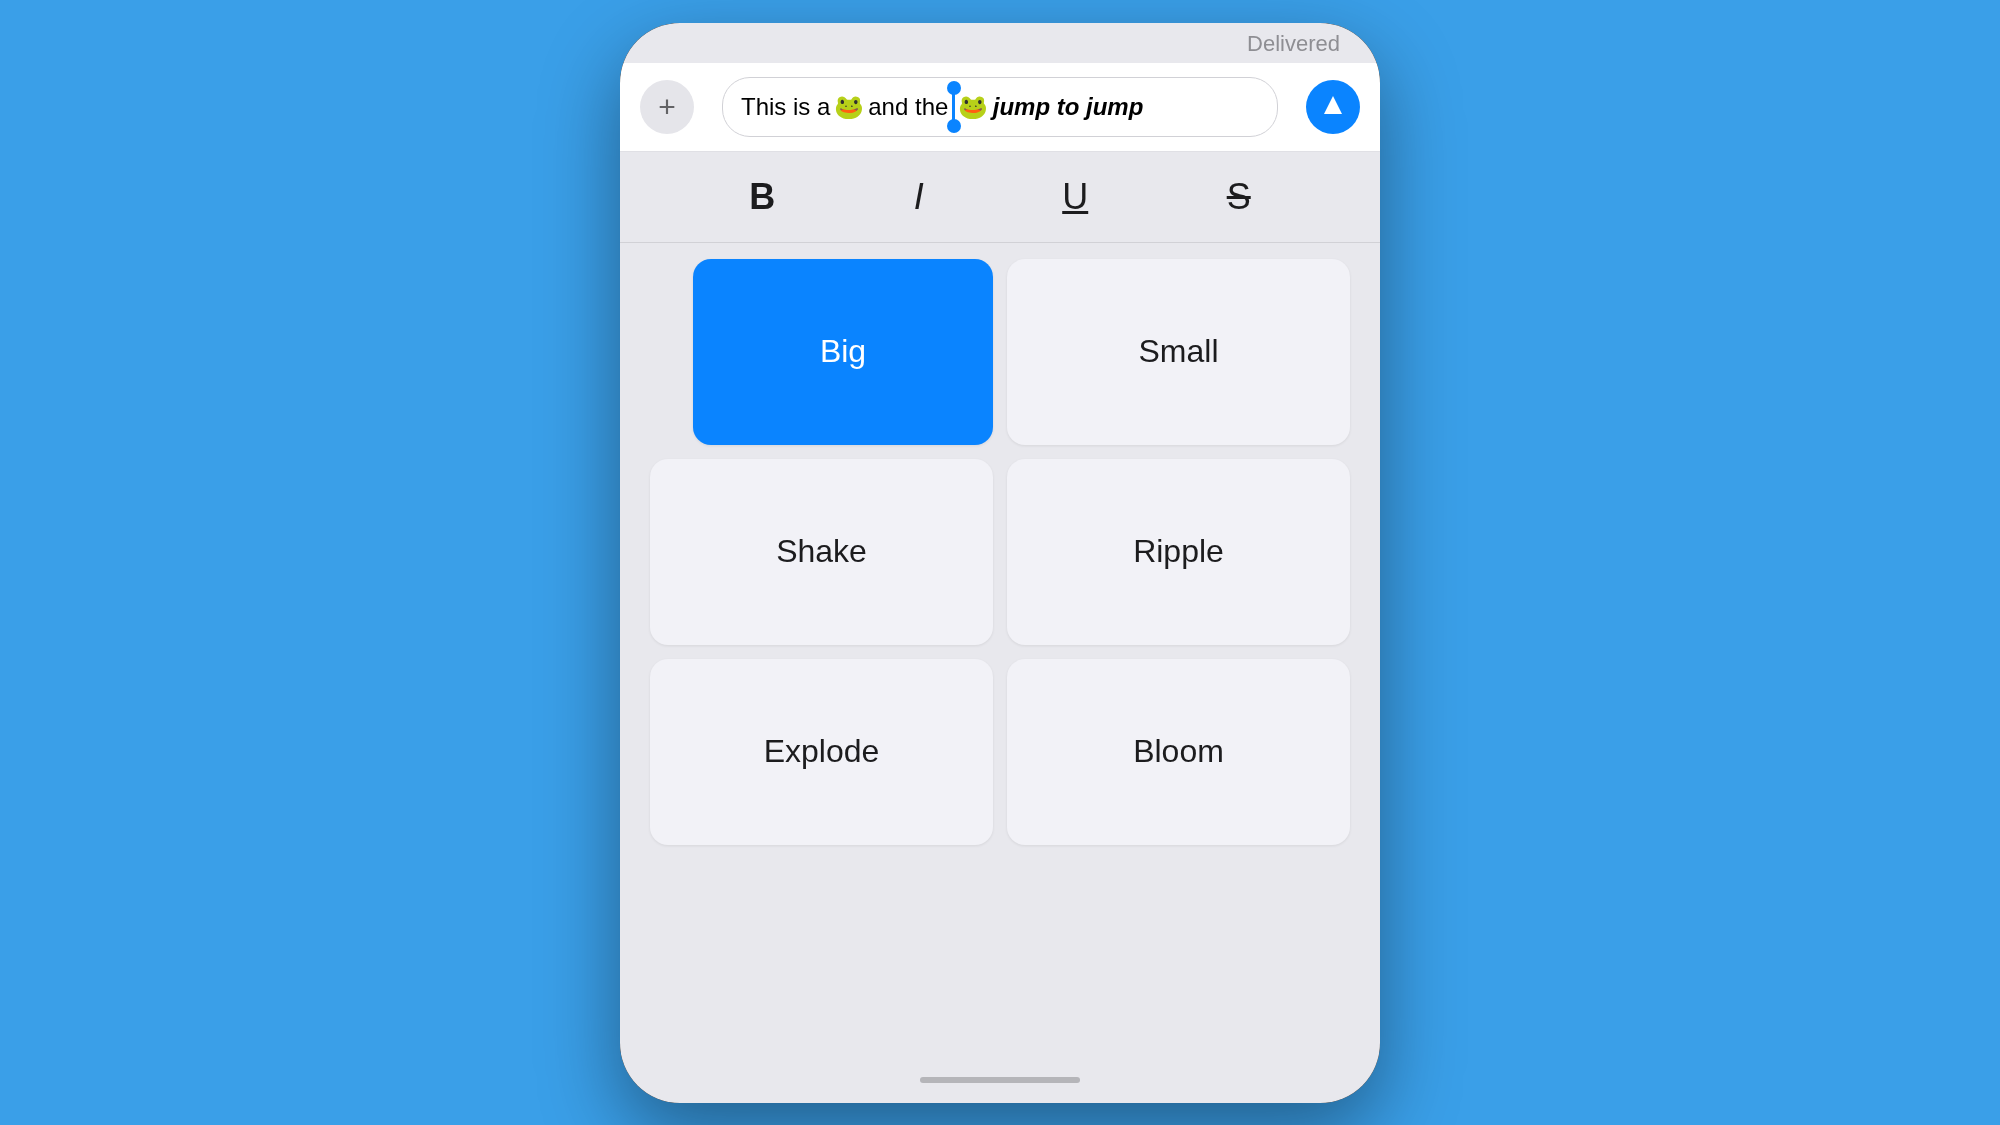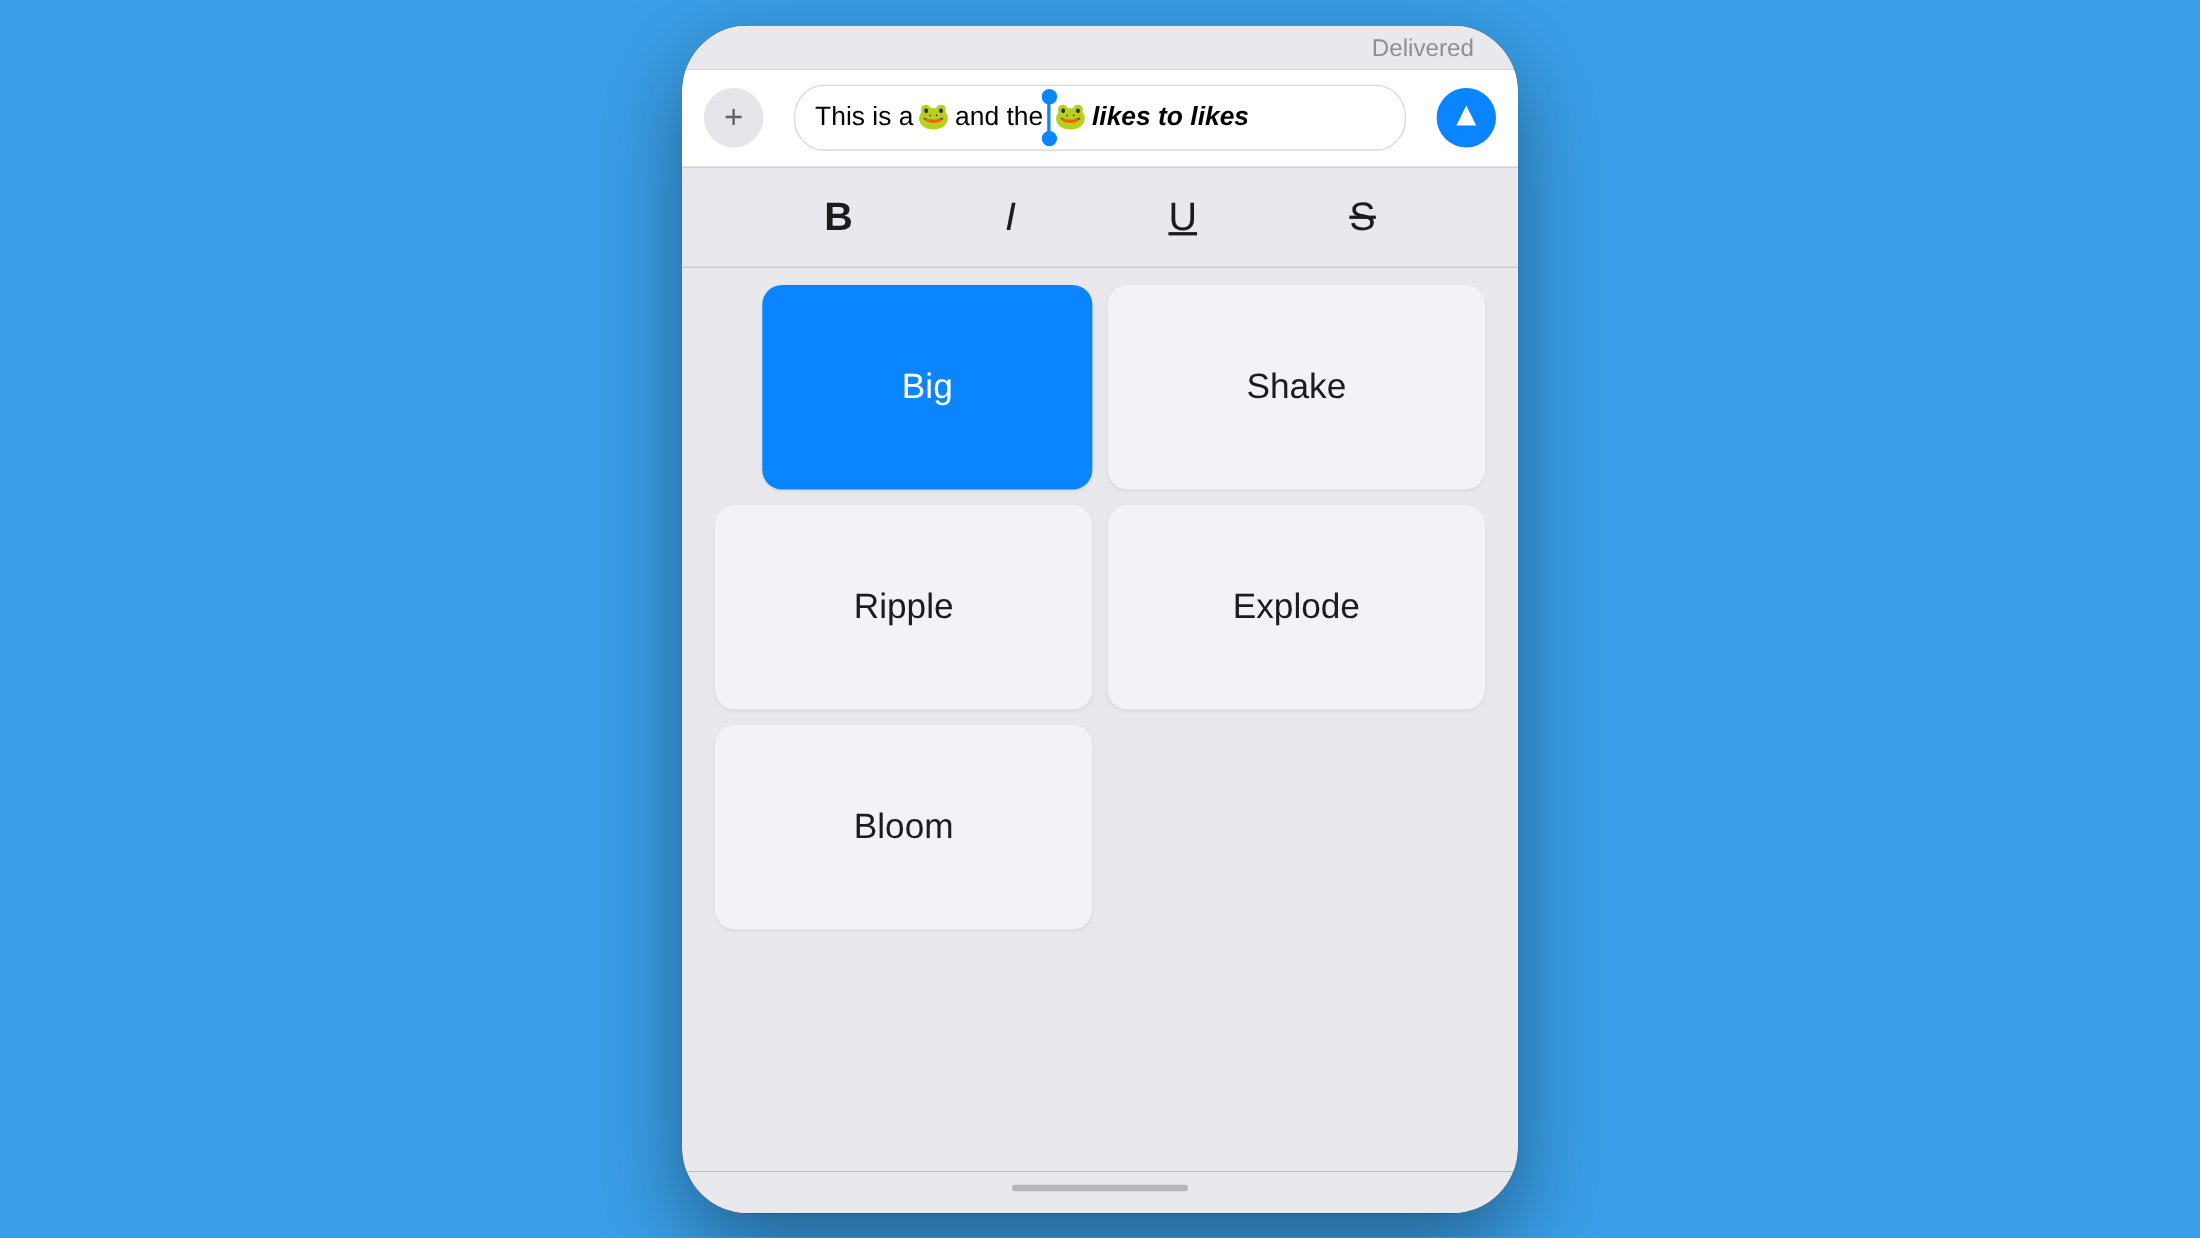--- a/index.html
+++ b/index.html
@@ -250,41 +250,44 @@
         <div class="input-text">
           <span>This is a </span>
           <span>🐸</span>
           <span> and the </span>
           <span class="cursor-container">
             <span class="cursor-handle-top"></span>
             <span class="cursor-line"></span>
             <span class="cursor-handle-bottom"></span>
           </span>
           <span>🐸</span>
-          <span class="input-text-italic"> likes to likes</span>
+          <span class="input-text-italic"> jump to jump</span>
         </div>
       </div>
 
       <button class="send-button">
         <div class="send-arrow"></div>
       </button>
     </div>
 
     <div class="formatting-toolbar">
       <button class="format-btn bold">B</button>
       <button class="format-btn italic">I</button>
       <button class="format-btn underline">U</button>
       <button class="format-btn strikethrough">S</button>
     </div>
 
     <div class="effects-grid">
       <button class="effect-btn selected">
         <span>Big</span>
       </button>
       <button class="effect-btn">
+        <span>Small</span>
+      </button>
+      <button class="effect-btn">
         <span>Shake</span>
       </button>
       <button class="effect-btn">
         <span>Ripple</span>
       </button>
       <button class="effect-btn">
         <span>Explode</span>
       </button>
       <button class="effect-btn">
         <span>Bloom</span>

